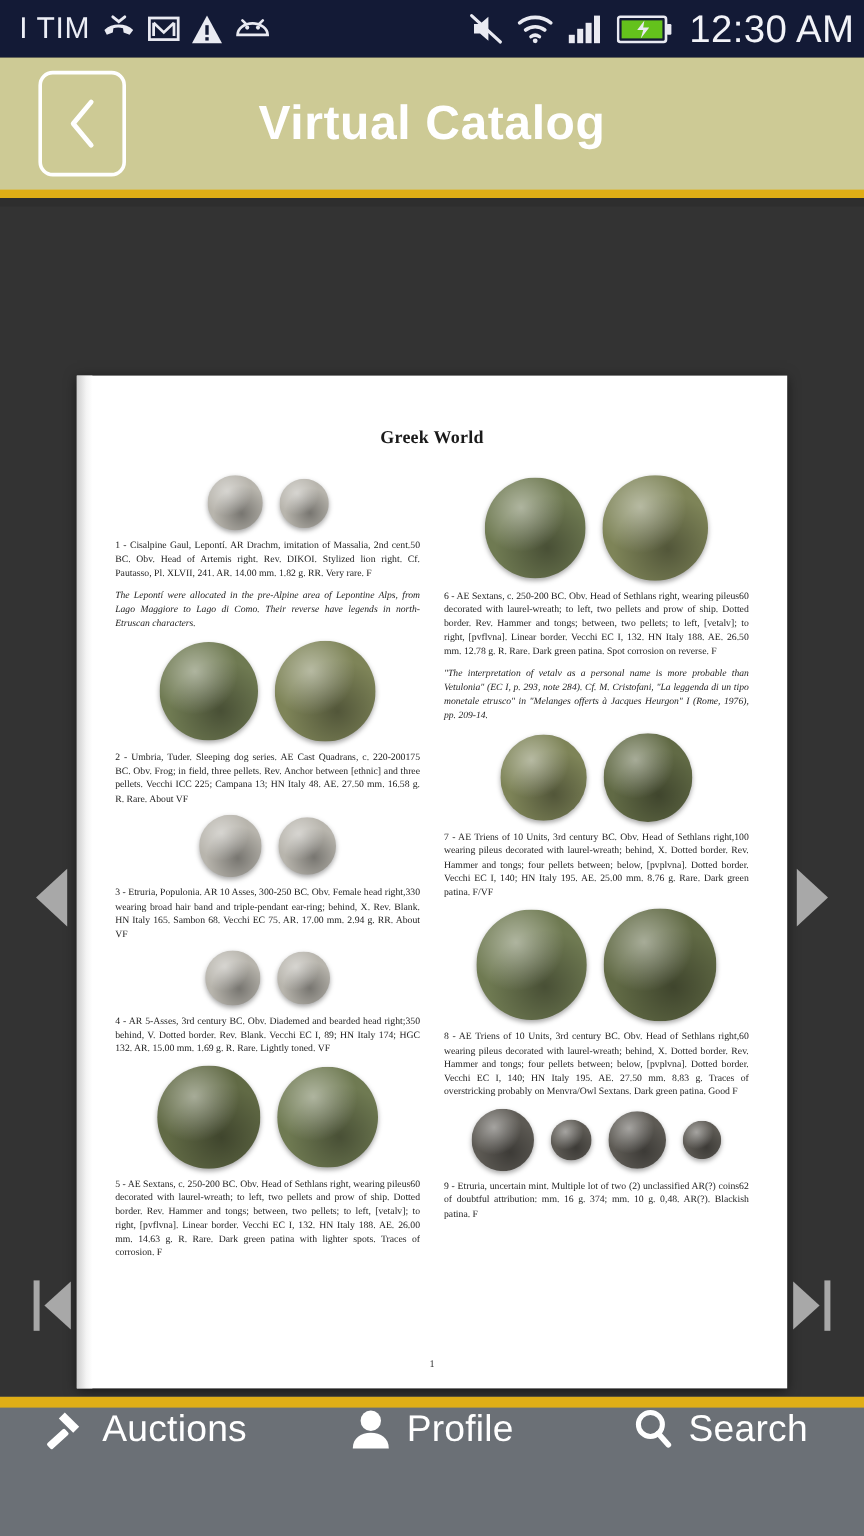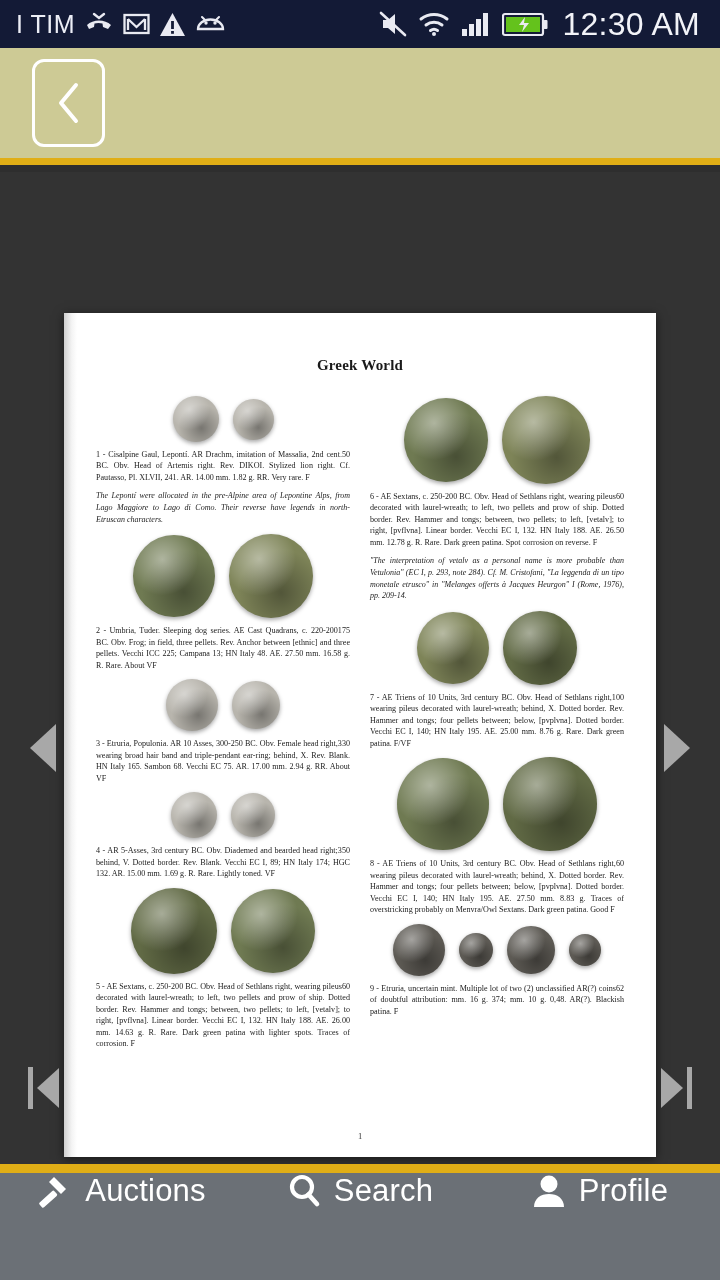--- a/index.html
+++ b/index.html
@@ -8,21 +8,21 @@
     background:#2e2e2e;
     font-family:"Liberation Sans", sans-serif;
     overflow:hidden;
   }
   #app { position:relative; width:720px; height:1280px; }
 
   
   .statusbar {
     height:48px; background:#131a36; color:#e9eaf2;
     display:flex; align-items:center; justify-content:space-between;
-    padding:0 20px 0 16px;
+    padding:0 8px 0 16px;
   }
   .sb-left, .sb-right { display:flex; align-items:center; }
   .sb-left { gap:9px; }
   .sb-right { gap:11px; }
   .carrier { font-size:25px; letter-spacing:.5px; font-weight:400; color:#eceef6; }
   .sb-ico { display:block; }
   .clock { font-size:32px; color:#f2f3f8; letter-spacing:.3px; margin-left:3px; }
 
   
   .header {
@@ -173,20 +173,21 @@
       <span class="clock">12:30 AM</span>
     </div>
   </div>
 
   <div class="header">
     <div class="backbtn">
       <svg width="30" height="44" viewBox="0 0 30 44">
         <path d="M22 4L7 22l15 18" stroke="#ffffff" stroke-width="4" fill="none" stroke-linecap="round" stroke-linejoin="round"></path>
       </svg>
     </div>
+    <div class="page-title">Virtual Catalog</div>
   </div>
 
   <div class="viewer">
 
     <div class="pagesheet">
       <div class="doc-title">Greek World</div>
 
       <div class="cols">
 
         <div class="col">
@@ -305,28 +306,28 @@
     <div class="tab">
       <svg width="38" height="38" viewBox="0 0 38 38">
         <path d="M20 4l12 12-5 5L15 9z" fill="#ffffff"></path>
         <rect x="4" y="23" width="20" height="6.5" rx="1.5" fill="#ffffff" transform="rotate(-42 14 26)"></rect>
       </svg>
       <span class="tab-label">Auctions</span>
     </div>
 
     <div class="tab">
       <svg width="34" height="36" viewBox="0 0 34 36">
+        <circle cx="17" cy="11" r="8.5" fill="#ffffff"></circle>
+        <path d="M2 34c0-8.5 6.7-13 15-13s15 4.5 15 13z" fill="#ffffff"></path>
+      </svg>
+      <span class="tab-label">Profile</span>
+    </div>
+
+    <div class="tab">
+      <svg width="34" height="36" viewBox="0 0 34 36">
         <circle cx="15" cy="14" r="10" fill="none" stroke="#ffffff" stroke-width="4.2"></circle>
         <path d="M21.5 21.5L30 31" stroke="#ffffff" stroke-width="4.6" stroke-linecap="round"></path>
       </svg>
       <span class="tab-label">Search</span>
     </div>
-
-    <div class="tab">
-      <svg width="34" height="36" viewBox="0 0 34 36">
-        <circle cx="17" cy="11" r="8.5" fill="#ffffff"></circle>
-        <path d="M2 34c0-8.5 6.7-13 15-13s15 4.5 15 13z" fill="#ffffff"></path>
-      </svg>
-      <span class="tab-label">Profile</span>
-    </div>
   </div>
 
 </div>
 
 </body></html>

